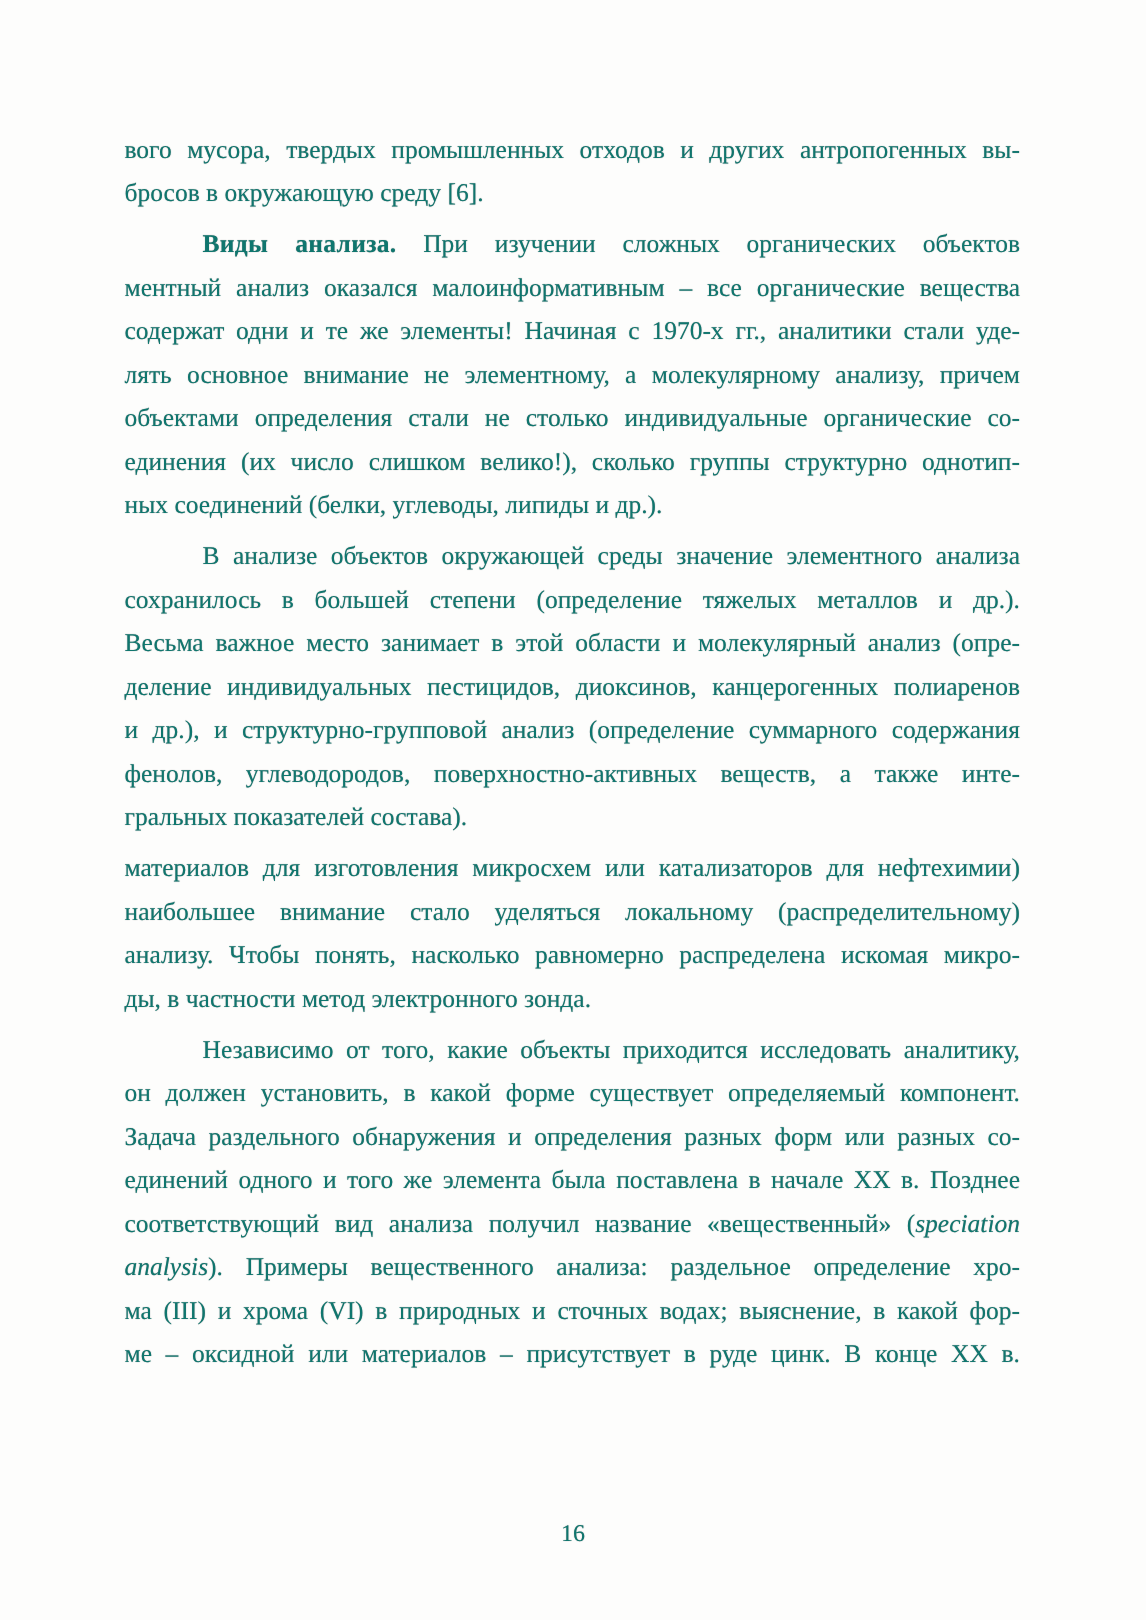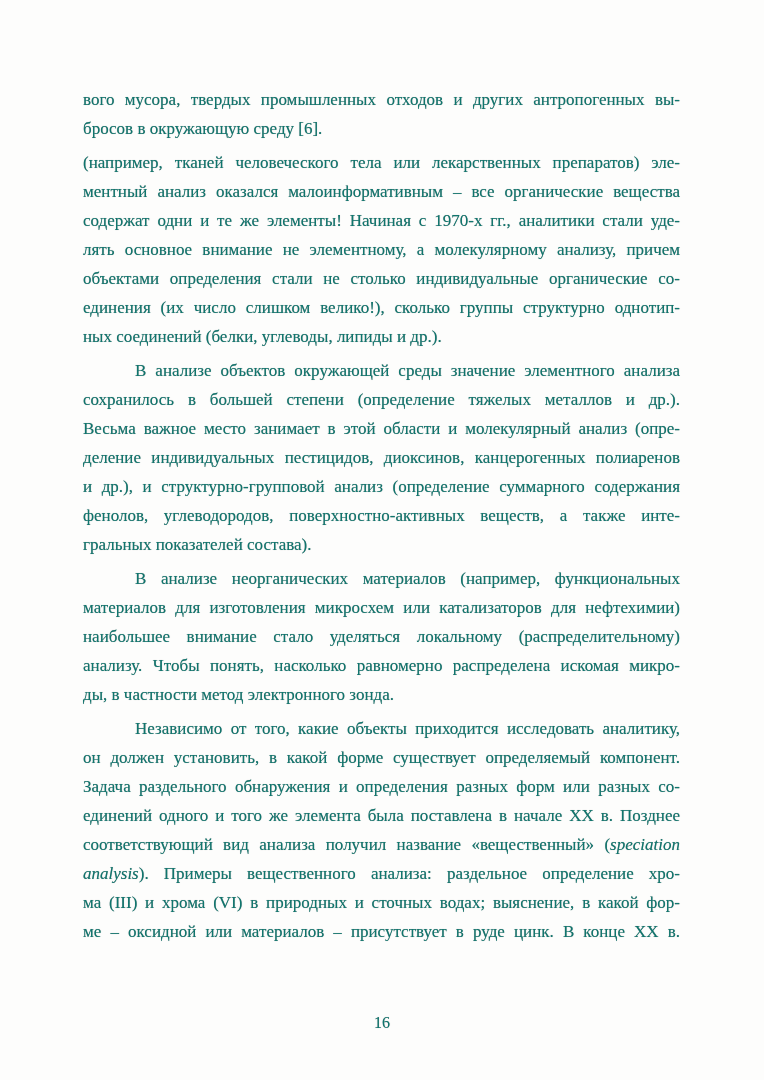--- a/index.html
+++ b/index.html
@@ -50,39 +50,38 @@
 </head>
 <body>
 
 <div class="page">
   <main class="text-block">
       <div class="para">
         <div class="line"><span class="seg">вого мусора, твердых промышленных отходов и других антропогенных вы-</span></div>
         <div class="line last"><span class="seg">бросов в окружающую среду [6].</span></div>
       </div>
       <div class="para">
-        <div class="line"><span class="seg">(например, тканей человеческого тела или лекарственных препаратов) эле-</span></div>
+        <div class="line indent"><span class="seg bold">Виды анализа.</span><span class="seg"> При изучении сложных органических объектов</span></div>
         <div class="line"><span class="seg">ментный анализ оказался малоинформативным – все органические вещества</span></div>
         <div class="line"><span class="seg">содержат одни и те же элементы! Начиная с 1970-х гг., аналитики стали уде-</span></div>
         <div class="line"><span class="seg">лять основное внимание не элементному, а молекулярному анализу, причем</span></div>
         <div class="line"><span class="seg">объектами определения стали не столько индивидуальные органические со-</span></div>
         <div class="line"><span class="seg">единения (их число слишком велико!), сколько группы структурно однотип-</span></div>
         <div class="line last"><span class="seg">ных соединений (белки, углеводы, липиды и др.).</span></div>
       </div>
       <div class="para">
         <div class="line indent"><span class="seg">В анализе объектов окружающей среды значение элементного анализа</span></div>
         <div class="line"><span class="seg">сохранилось в большей степени (определение тяжелых металлов и др.).</span></div>
         <div class="line"><span class="seg">Весьма важное место занимает в этой области и молекулярный анализ (опре-</span></div>
         <div class="line"><span class="seg">деление индивидуальных пестицидов, диоксинов, канцерогенных полиаренов</span></div>
         <div class="line"><span class="seg">и др.), и структурно-групповой анализ (определение суммарного содержания</span></div>
         <div class="line"><span class="seg">фенолов, углеводородов, поверхностно-активных веществ, а также инте-</span></div>
         <div class="line last"><span class="seg">гральных показателей состава).</span></div>
       </div>
       <div class="para">
-        <div class="line indent"><span class="seg">В анализе неорганических материалов (например, функциональных</span></div>
         <div class="line"><span class="seg">материалов для изготовления микросхем или катализаторов для нефтехимии)</span></div>
         <div class="line"><span class="seg">наибольшее внимание стало уделяться локальному (распределительному)</span></div>
         <div class="line"><span class="seg">анализу. Чтобы понять, насколько равномерно распределена искомая микро-</span></div>
         <div class="line last"><span class="seg">ды, в частности метод электронного зонда.</span></div>
       </div>
       <div class="para">
         <div class="line indent"><span class="seg">Независимо от того, какие объекты приходится исследовать аналитику,</span></div>
         <div class="line"><span class="seg">он должен установить, в какой форме существует определяемый компонент.</span></div>
         <div class="line"><span class="seg">Задача раздельного обнаружения и определения разных форм или разных со-</span></div>
         <div class="line"><span class="seg">единений одного и того же элемента была поставлена в начале XX в. Позднее</span></div>

